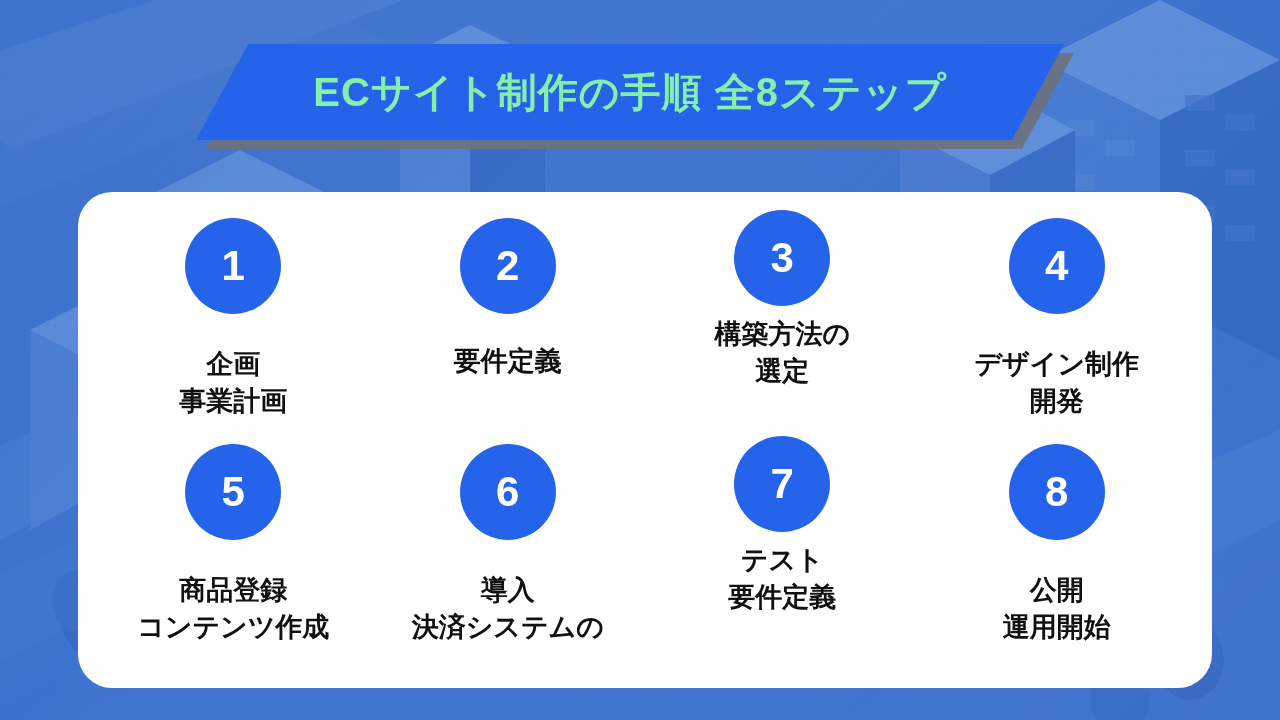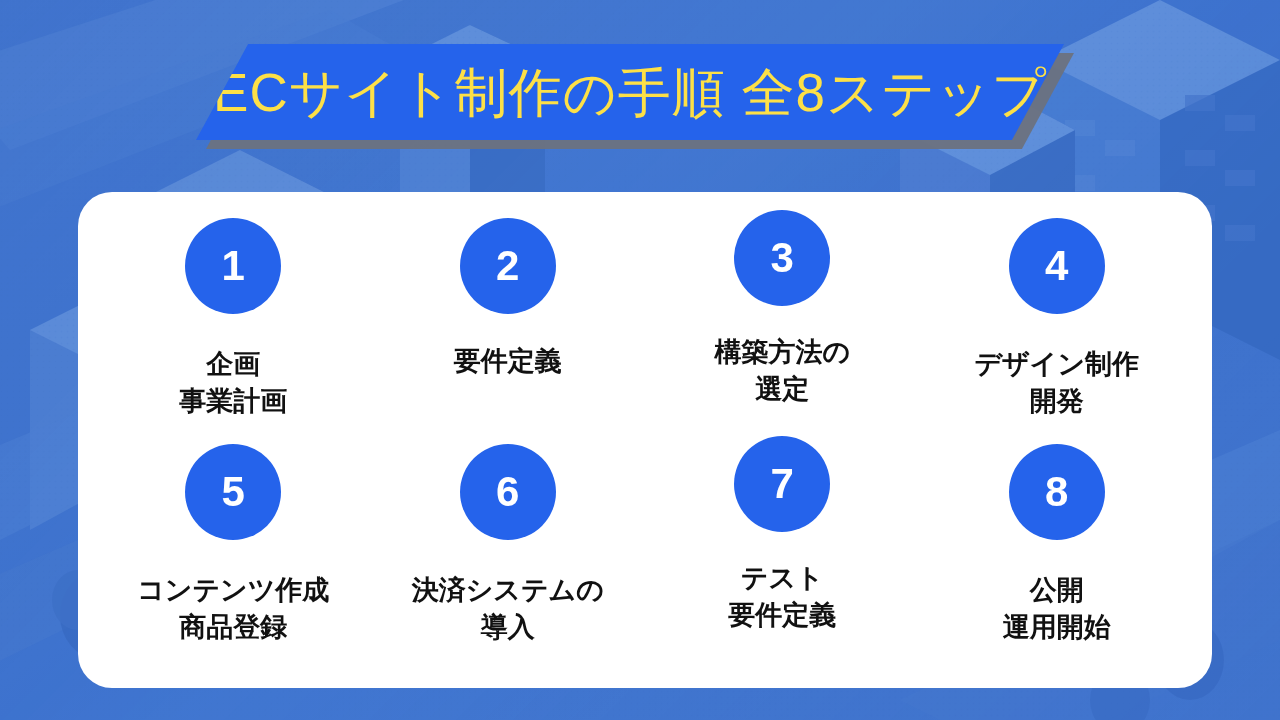--- a/index.html
+++ b/index.html
@@ -26,21 +26,21 @@
     clip-path: polygon(6.0% 0%, 100% 0%, 94.0% 100%, 0% 100%);
     opacity:.95;
   }
   #banner {
     position:absolute; left:0; top:0; width:868px; height:96px;
     background:#2563EB;
     clip-path: polygon(6.0% 0%, 100% 0%, 94.0% 100%, 0% 100%);
     display:flex; align-items:center; justify-content:center;
   }
   #banner-title {
-    color:#fde047; font-size:53px; font-weight:normal; letter-spacing:1px;
+    color:#86efac; font-size:40px; font-weight:bold; letter-spacing:1px;
     white-space:nowrap; line-height:1;
   }
 
   
   #card {
     position:absolute; left:78px; top:192px; width:1134px; height:496px;
     background:#ffffff; border-radius:34px;
   }
 
   
@@ -58,21 +58,21 @@
     width:96px; height:96px; border-radius:50%;
     background:#2563EB; color:#ffffff;
     display:flex; align-items:center; justify-content:center;
     font-size:42px; font-weight:bold; line-height:1;
   }
   .step-label {
     margin-top:32px; text-align:center; color:#111111;
     font-size:27px; font-weight:bold; line-height:1.38; white-space:nowrap;
   }
   .step.one-line .step-label { margin-top:29px; }
-  .step.raised .step-label { margin-top:28px; }
+  .step.raised .step-label { margin-top:10px; }
 </style>
 </head>
 <body>
 
 <div id="bg">
   <svg viewBox="0 0 1280 720" preserveAspectRatio="none">
     <defs>
       <linearGradient id="skyG" x1="0" y1="0" x2="1" y2="1">
         <stop offset="0%" stop-color="#5d92de"></stop>
         <stop offset="50%" stop-color="#4a81d6"></stop>
@@ -188,30 +188,30 @@
       <div class="bubble">4</div>
       <div class="step-label">
         <div>デザイン制作</div>
         <div>開発</div>
       </div>
     </div>
 
     <div class="step">
       <div class="bubble">5</div>
       <div class="step-label">
+        <div>商品登録</div>
         <div>コンテンツ作成</div>
-        <div>商品登録</div>
       </div>
     </div>
 
     <div class="step">
       <div class="bubble">6</div>
       <div class="step-label">
+        <div>導入</div>
         <div>決済システムの</div>
-        <div>導入</div>
       </div>
     </div>
 
     <div class="step raised">
       <div class="bubble">7</div>
       <div class="step-label">
         <div>テスト</div>
         <div>要件定義</div>
       </div>
     </div>

